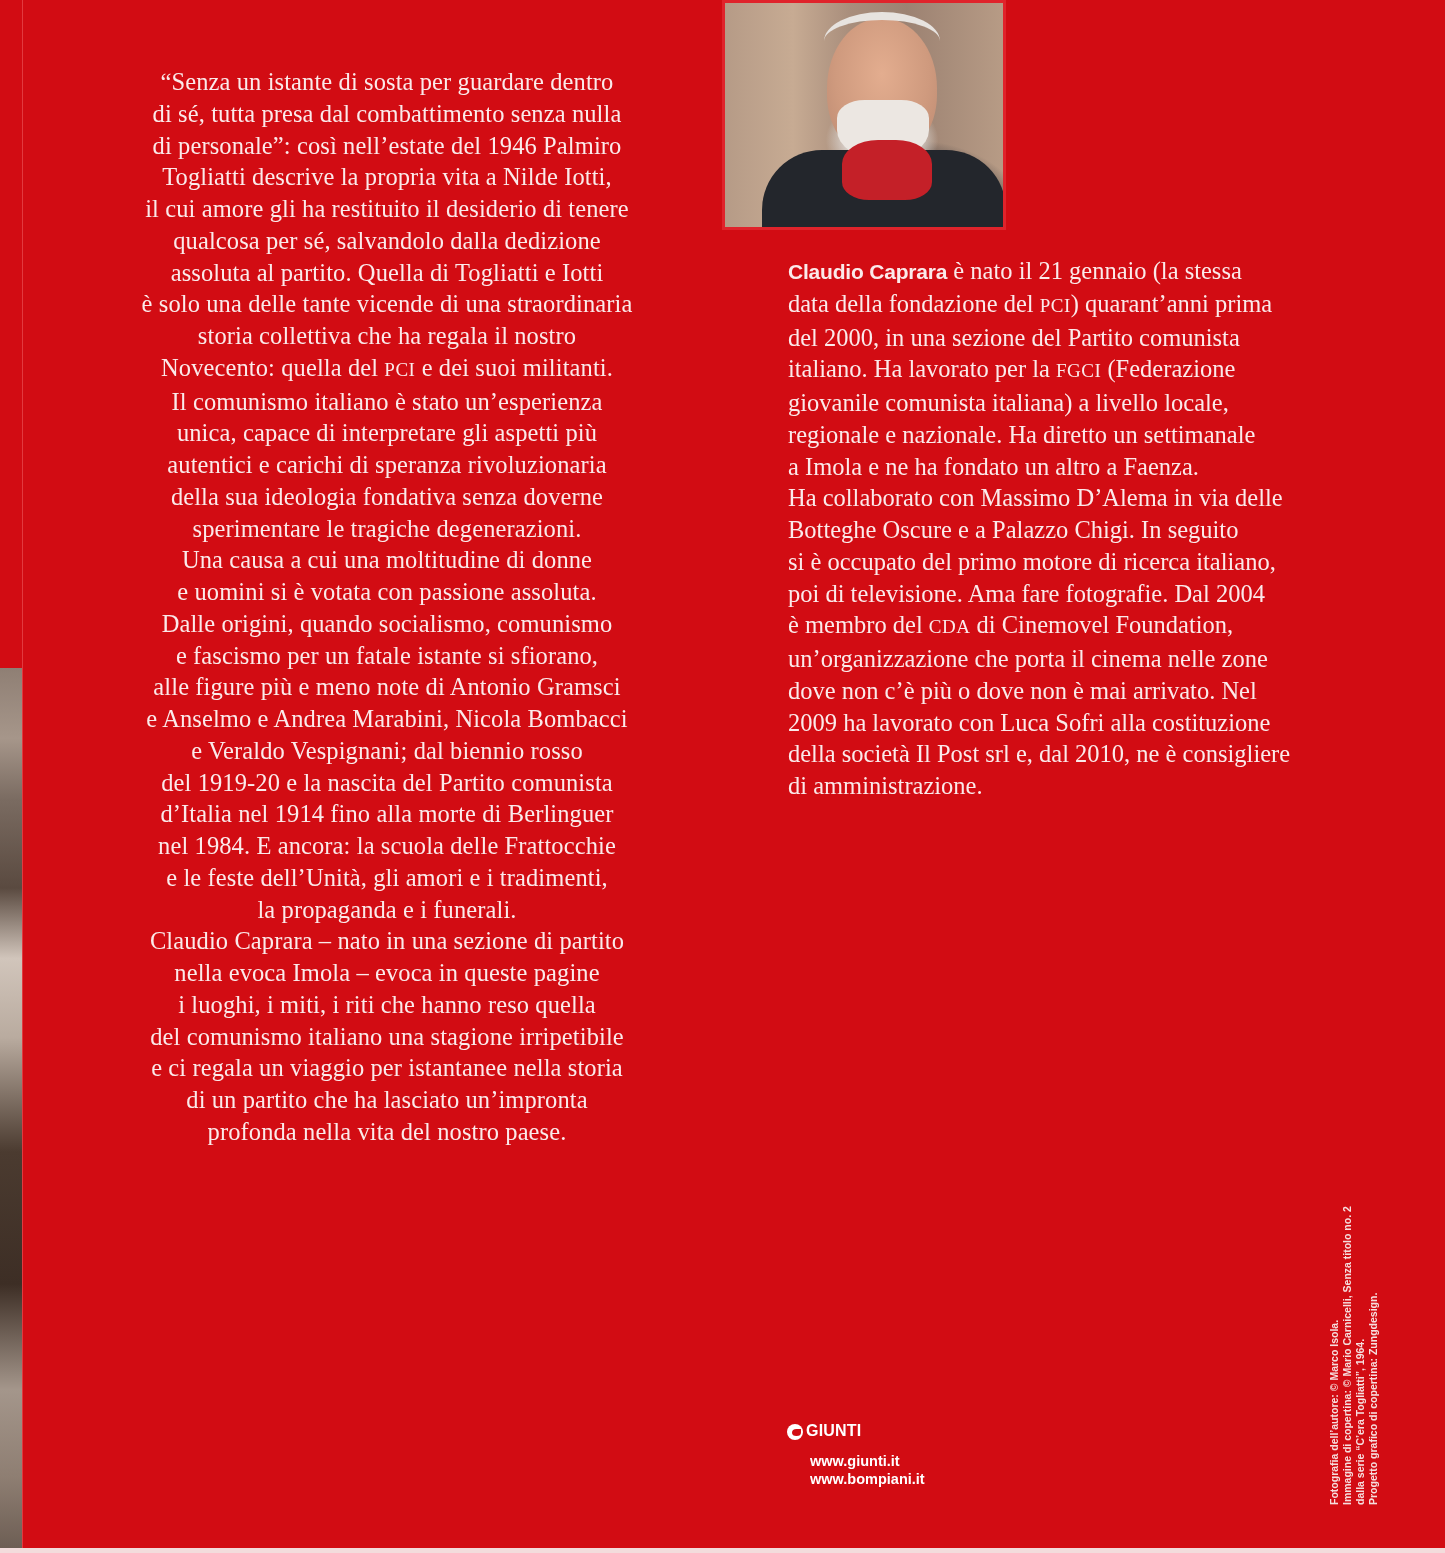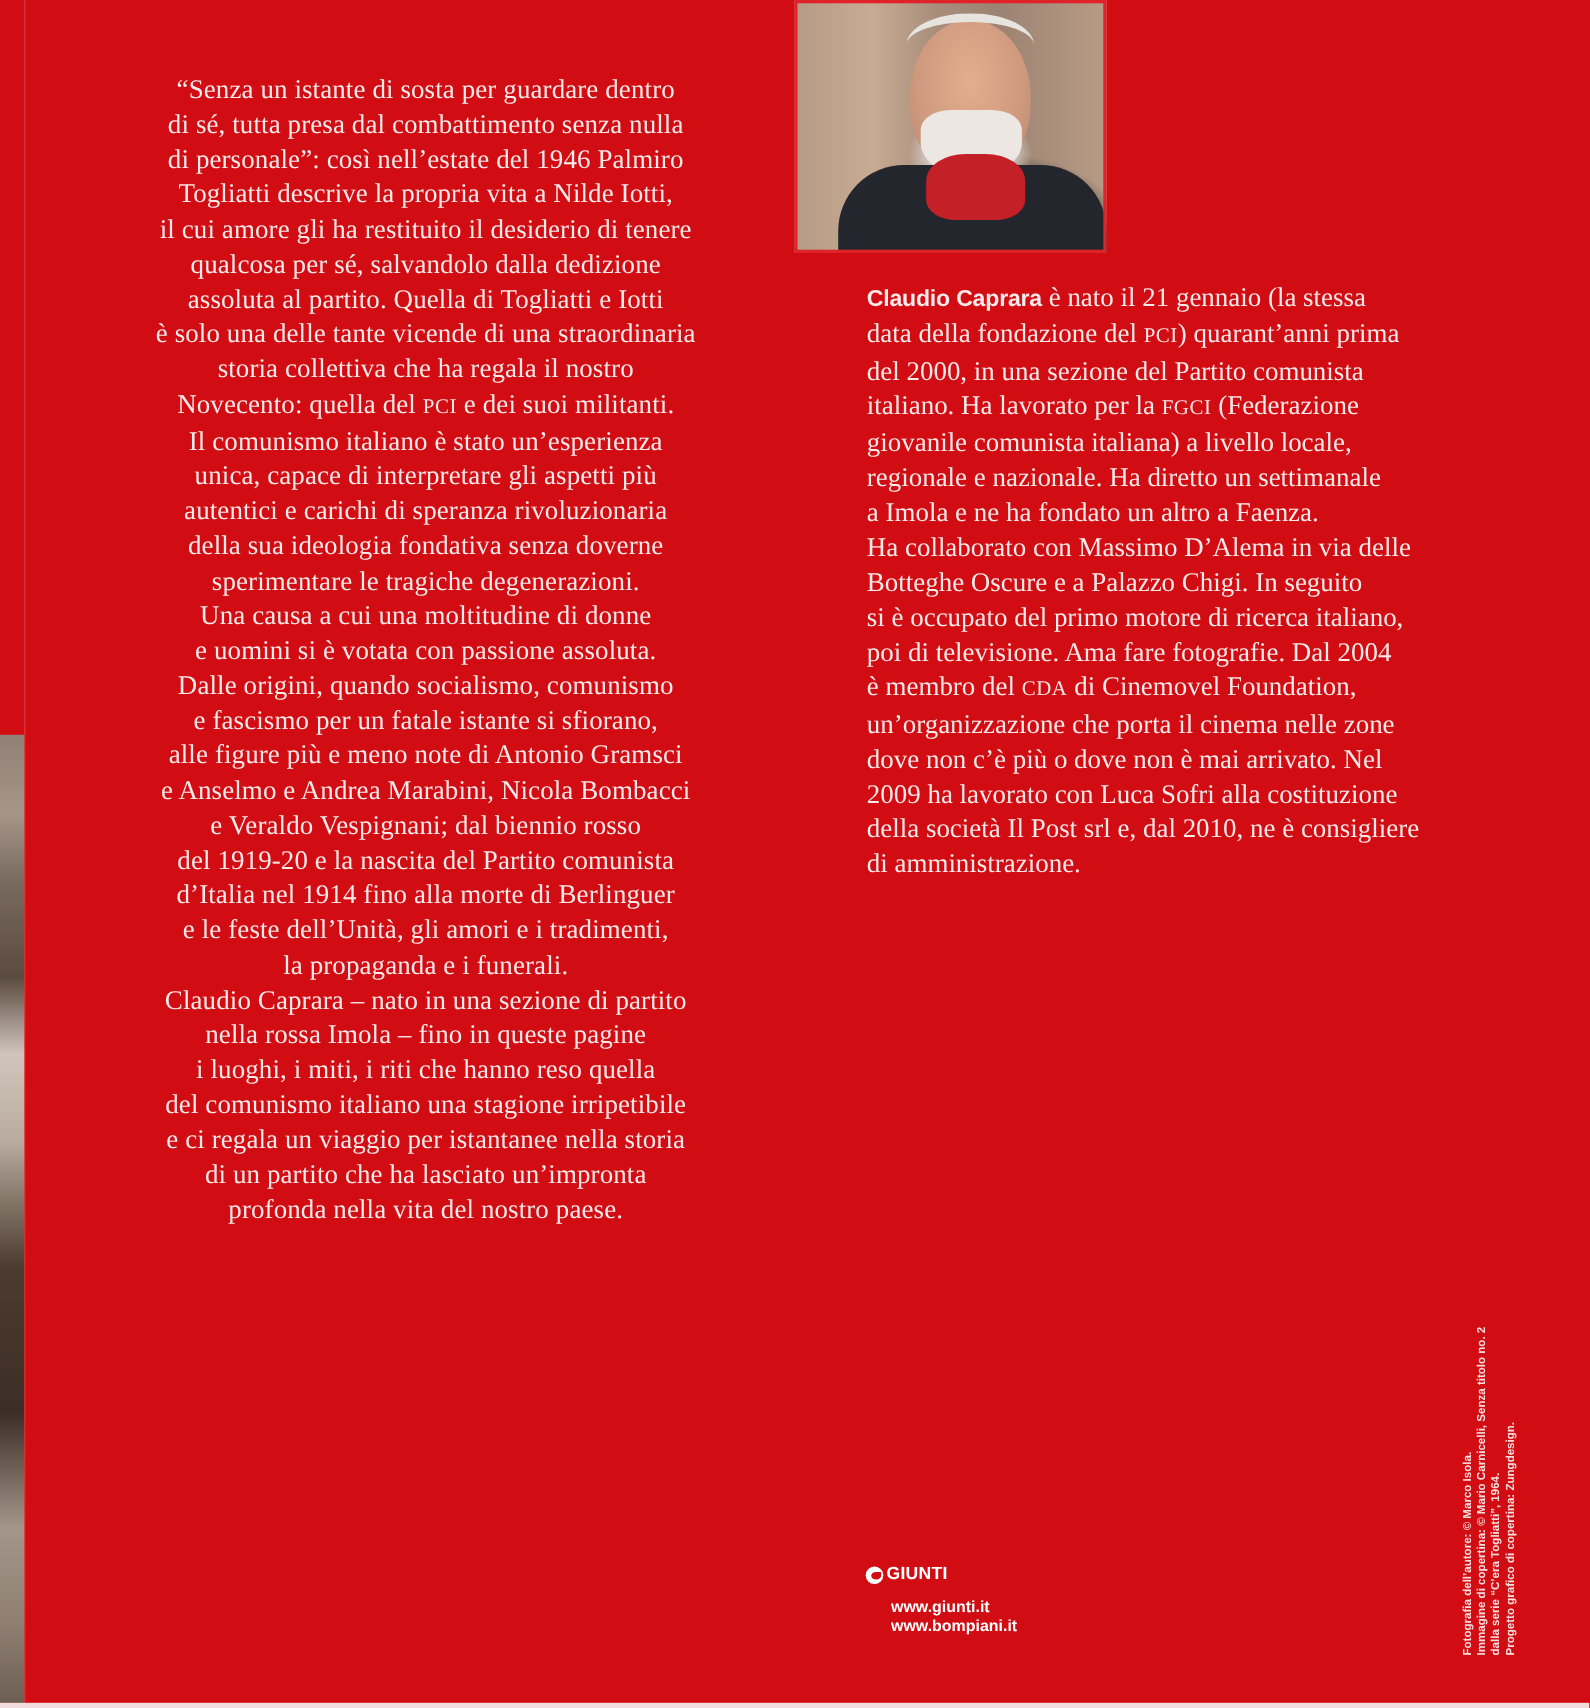--- a/index.html
+++ b/index.html
@@ -128,24 +128,25 @@
   <span class="line">sperimentare le tragiche degenerazioni.</span>
   <span class="line">Una causa a cui una moltitudine di donne</span>
   <span class="line">e uomini si è votata con passione assoluta.</span>
   <span class="line">Dalle origini, quando socialismo, comunismo</span>
   <span class="line">e fascismo per un fatale istante si sfiorano,</span>
   <span class="line">alle figure più e meno note di Antonio Gramsci</span>
   <span class="line">e Anselmo e Andrea Marabini, Nicola Bombacci</span>
   <span class="line">e Veraldo Vespignani; dal biennio rosso</span>
   <span class="line">del 1919-20 e la nascita del Partito comunista</span>
   <span class="line">d’Italia nel 1914 fino alla morte di Berlinguer</span>
+  <span class="line">nel 1984. E ancora: la scuola delle Frattocchie</span>
   <span class="line">e le feste dell’Unità, gli amori e i tradimenti,</span>
   <span class="line">la propaganda e i funerali.</span>
   <span class="line">Claudio Caprara – nato in una sezione di partito</span>
-  <span class="line">nella rossa Imola – fino in queste pagine</span>
+  <span class="line">nella evoca Imola – evoca in queste pagine</span>
   <span class="line">i luoghi, i miti, i riti che hanno reso quella</span>
   <span class="line">del comunismo italiano una stagione irripetibile</span>
   <span class="line">e ci regala un viaggio per istantanee nella storia</span>
   <span class="line">di un partito che ha lasciato un’impronta</span>
   <span class="line">profonda nella vita del nostro paese.</span>
 </div>
 
 <div class="author-photo" title="Portrait of Claudio Caprara smiling, wearing a dark puffer jacket and red scarf">
   <div class="jacket"></div>
   <div class="head"></div>

